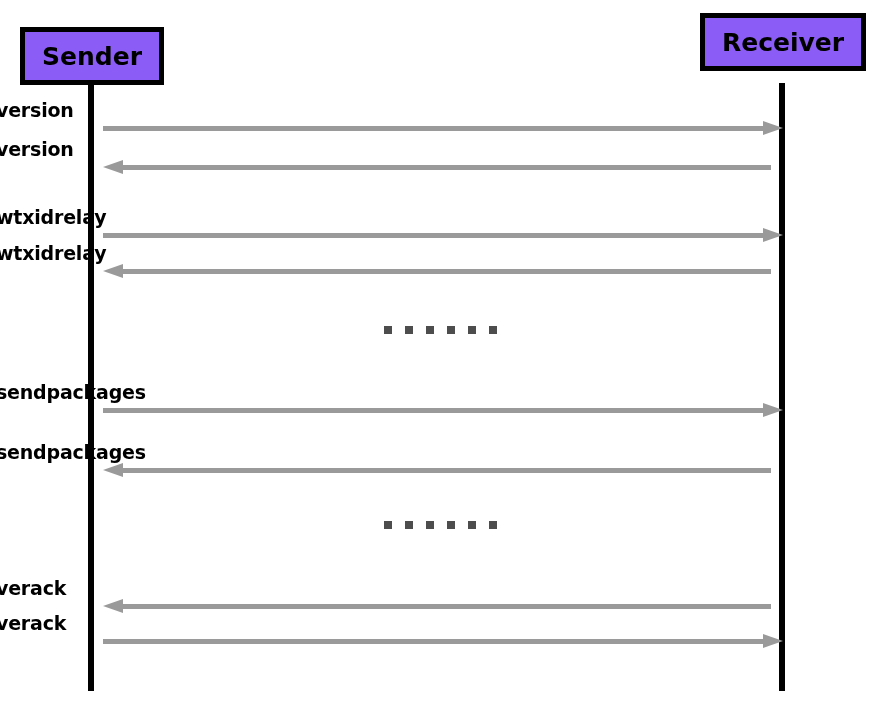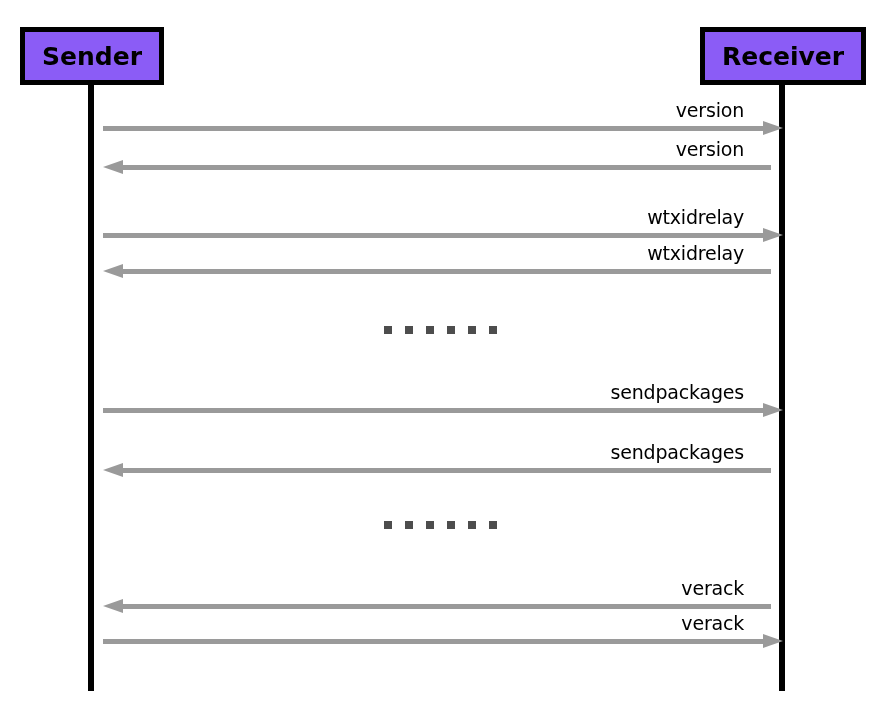--- a/index.html
+++ b/index.html
@@ -36,21 +36,21 @@
     white-space: nowrap;
   }
   #box-sender {
     left: 20px;
     top: 27px;
     width: 144px;
     height: 58px;
   }
   #box-receiver {
     left: 700px;
-    top: 27px;
+    top: 13px;
     width: 166px;
     height: 58px;
   }
   
   .lifeline {
     position: absolute;
     width: 6px;
     background: #000000;
     z-index: 2;
   }
@@ -101,24 +101,24 @@
     width: 662px;
   }
   .dir-left > .msg-line {
     left: 121px;
     width: 650px;
   }
   .msg-label {
     position: absolute;
     left: 0;
     width: 748px;
-    text-align: right;
+    text-align: left;
     top: -27px;
     font-size: 19px;
-    font-weight: normal;
+    font-weight: bold;
     color: #000000;
     white-space: nowrap;
     letter-spacing: -0.2px;
   }
   
   .msg-label > span {
     position: relative;
     left: -4px;
   }
   

